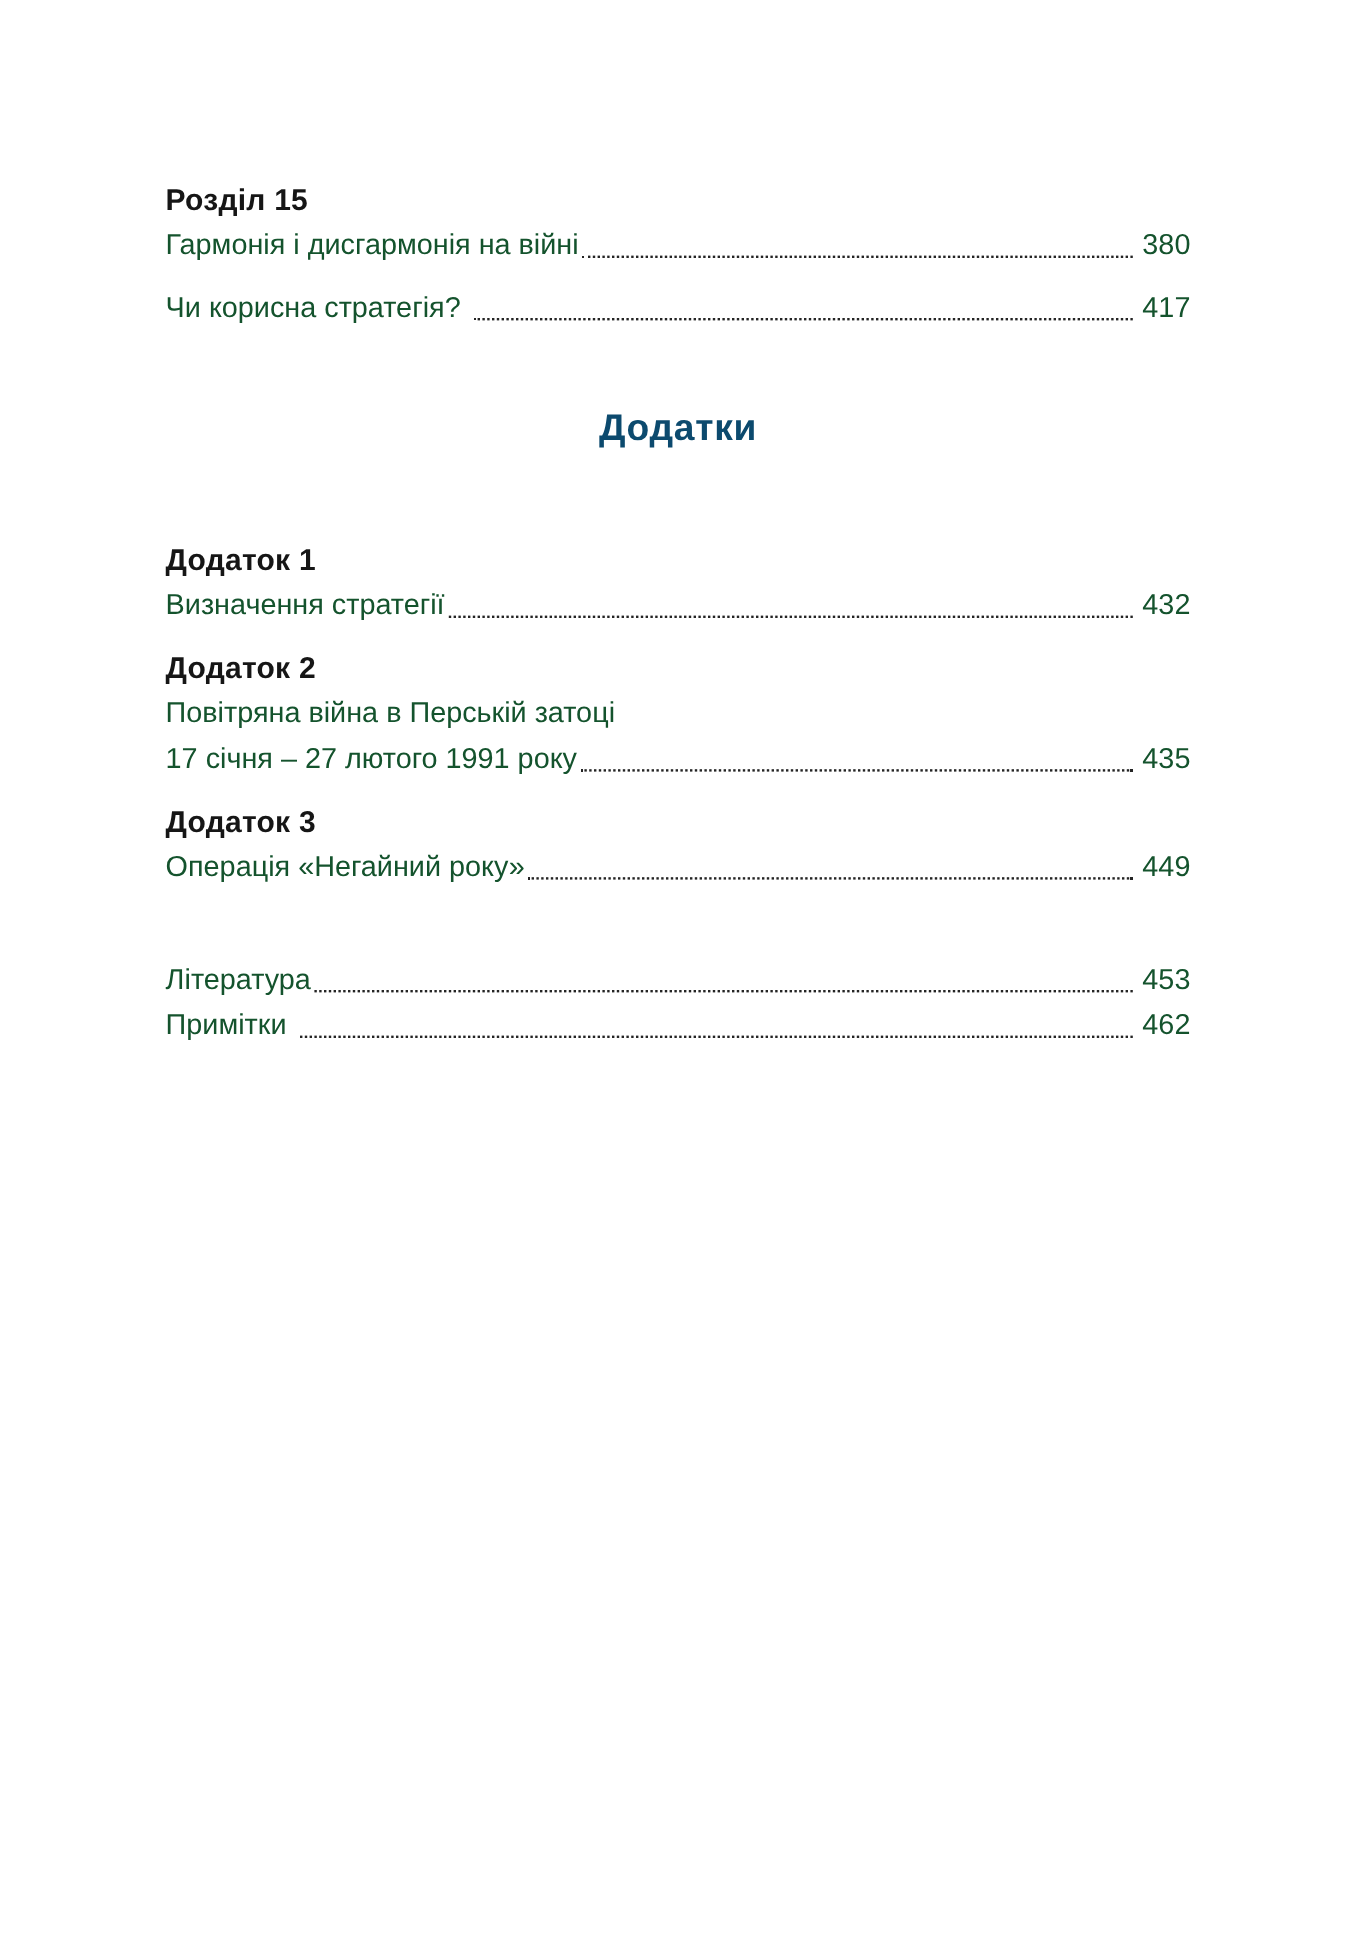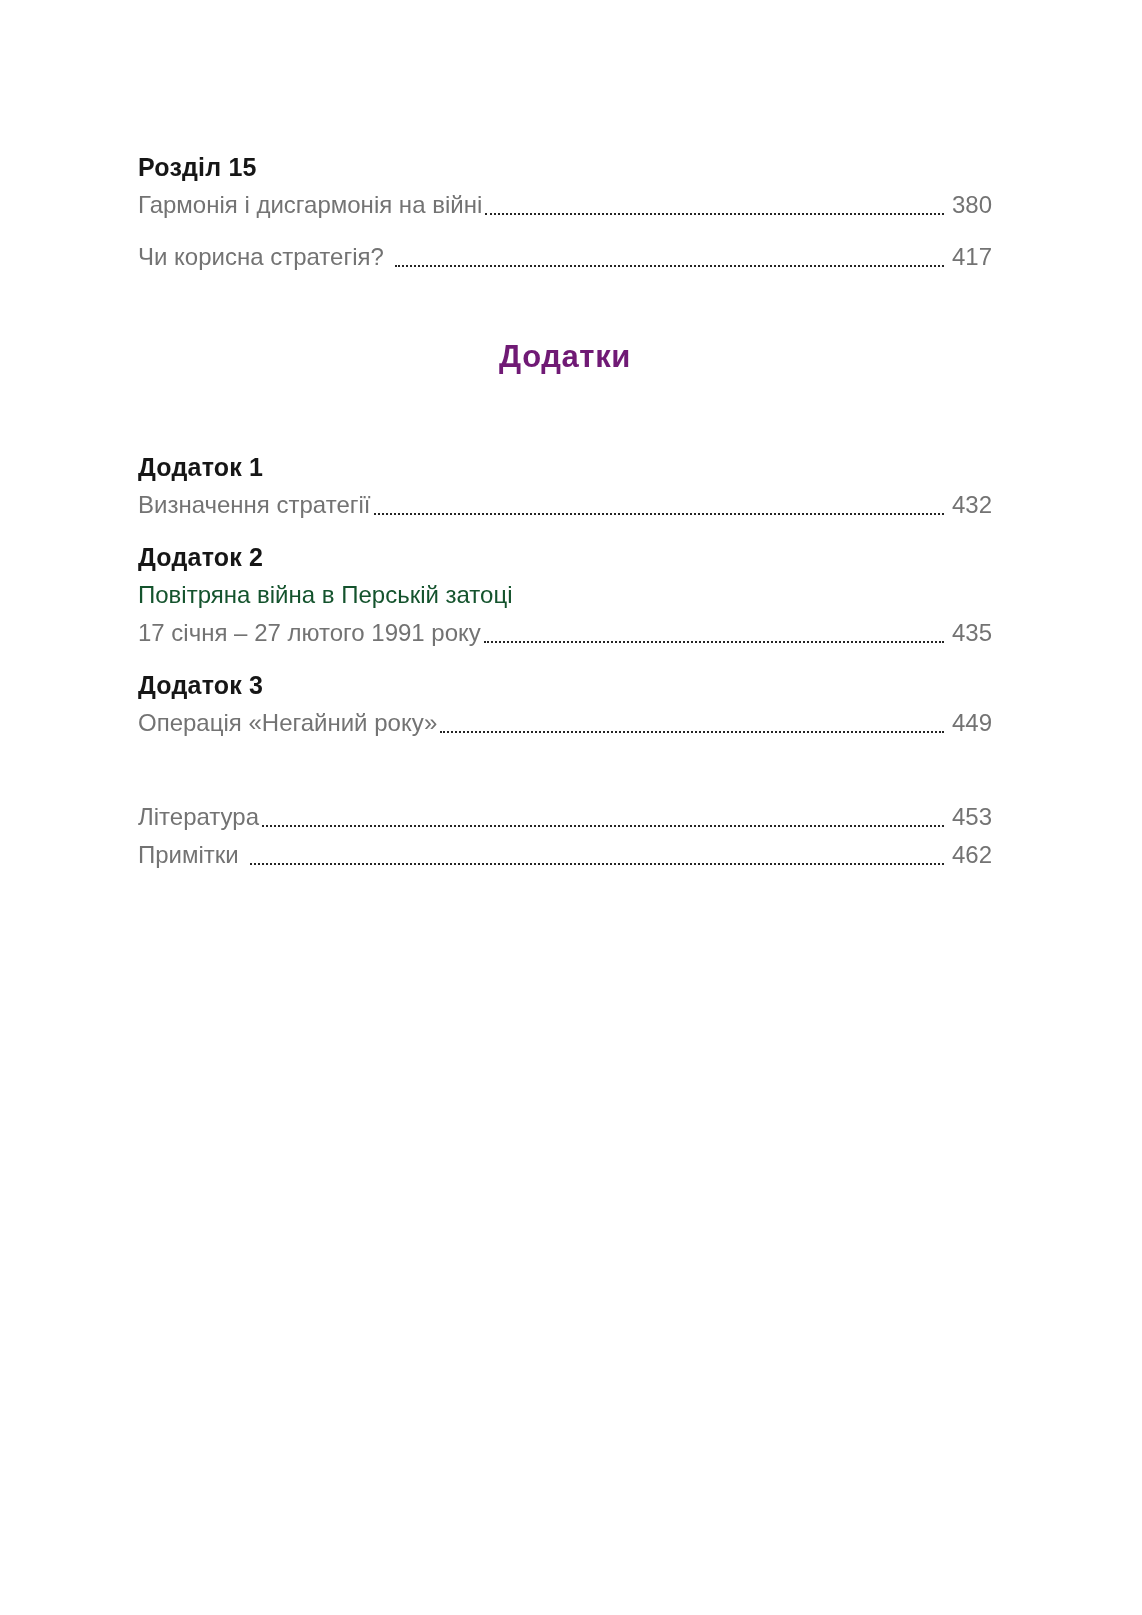--- a/index.html
+++ b/index.html
@@ -33,21 +33,21 @@
     line-height: 38px;
     letter-spacing: 0.2px;
     color: #161616;
   }
   .toc-line {
     display: flex;
     flex-direction: row;
     align-items: stretch;
     font-size: 24px;
     line-height: 38px;
-    color: #737373;
+    color: #14532d;
   }
   .toc-title {
     white-space: nowrap;
   }
   .plain-line {
     font-size: 24px;
     line-height: 38px;
     color: #14532d;
   }
   .leader {
@@ -63,21 +63,21 @@
     white-space: nowrap;
     text-align: left;
   }
   .section-heading {
     text-align: center;
     font-size: 31px;
     font-weight: 700;
     letter-spacing: 0.6px;
     line-height: 46px;
     margin: 58px 0 68px 0;
-    color: #701a75;
+    color: #0c4a6e;
   }
   .backmatter {
     margin-top: 56px;
   }
   .backmatter .toc-line {
   }
   .backmatter .toc-line:first-child {
     margin-top: 0;
   }
 </style>

